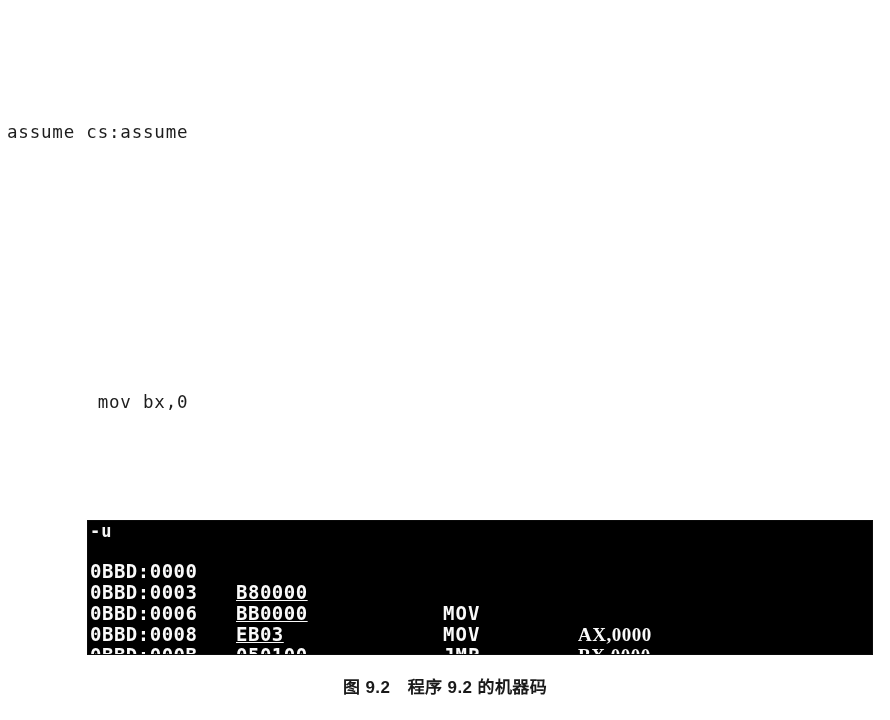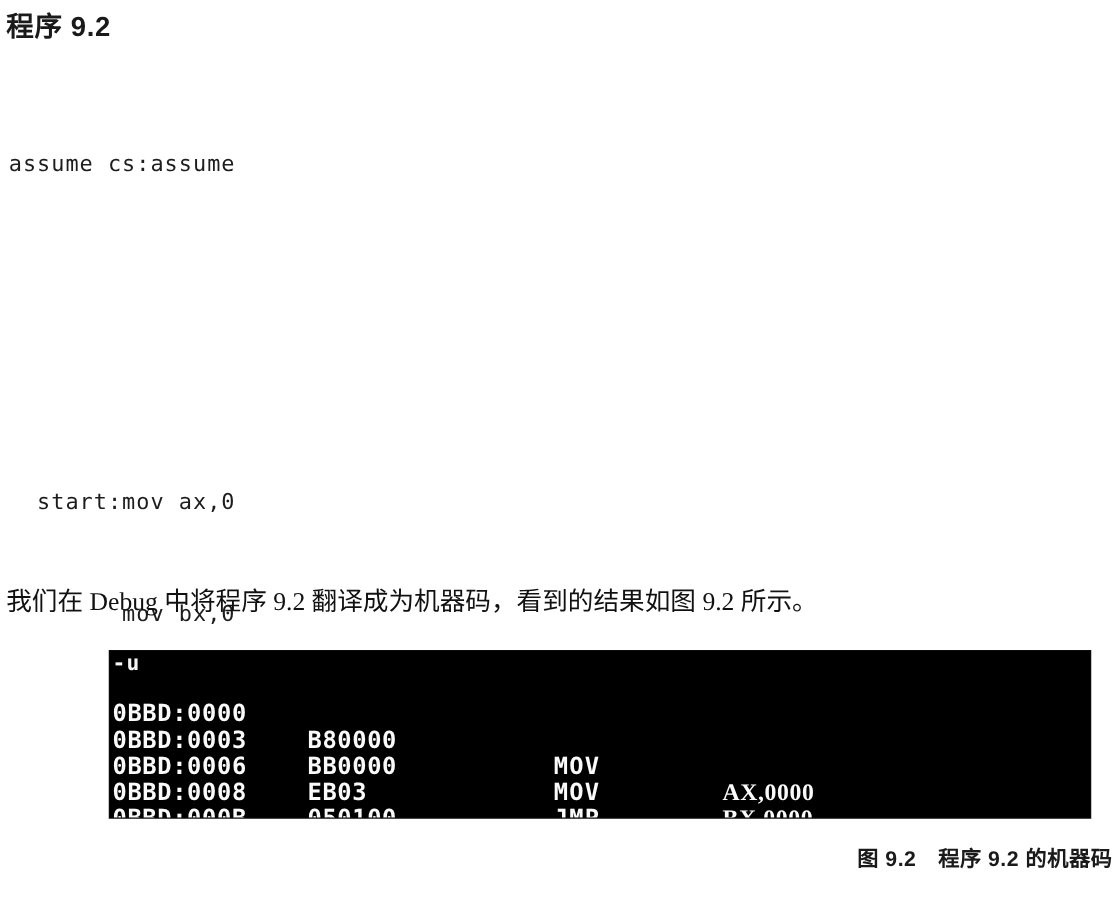--- a/index.html
+++ b/index.html
@@ -113,72 +113,70 @@
     color: #fafafa;
     padding-left: 28px;
   }
   .term-col-address {
     position: absolute;
     left: 2px;
     letter-spacing: 0.5px;
   }
   .term-col-bytes {
     position: absolute;
-    left: 158px;
-    letter-spacing: 0.5px;
+    left: 148px;
+    letter-spacing: 0.5px;
+    text-decoration: underline;
   }
   .term-col-mnemonic {
     position: absolute;
     left: 355px;
     letter-spacing: 1px;
   }
   .term-col-operands {
     position: absolute;
     left: 490px;
     letter-spacing: 0.5px;
     font-family: Liberation Serif, serif;
   }
 
   
   .figure-caption {
     position: absolute;
     left: 0;
     top: 673px;
     width: 890px;
-    text-align: right;
+    text-align: center;
     font-family: "Liberation Sans", "DejaVu Sans", sans-serif;
     font-weight: bold;
     font-size: 17px;
     letter-spacing: 0.4px;
     color: #1a1a1a;
     white-space: pre;
   }
 </style>
 </head>
 <body>
 
 <div class="page">
 
-  <div class="section-title">程序 9.2</div>
 
   <div class="code-listing">
     <div class="code-line">assume cs:assume</div>
     <div class="code-line blank"></div>
     <div class="code-line blank"></div>
-    <div class="code-line">  start:mov ax,0</div>
     <div class="code-line">        mov bx,0</div>
     
     
     
     
     
     
   </div>
 
-  <div class="body-paragraph">我们在 Debug 中将程序 9.2 翻译成为机器码，看到的结果如图 9.2 所示。</div>
 
   <div class="terminal-figure">
     <div class="terminal-inner">
 
       <div class="term-prompt">-u</div>
 
       <div class="term-row" style="top:19px;">
         <span class="term-col-address">0BBD:0000</span>
         <span class="term-col-bytes">B80000</span>
         <span class="term-col-mnemonic">MOV</span>

